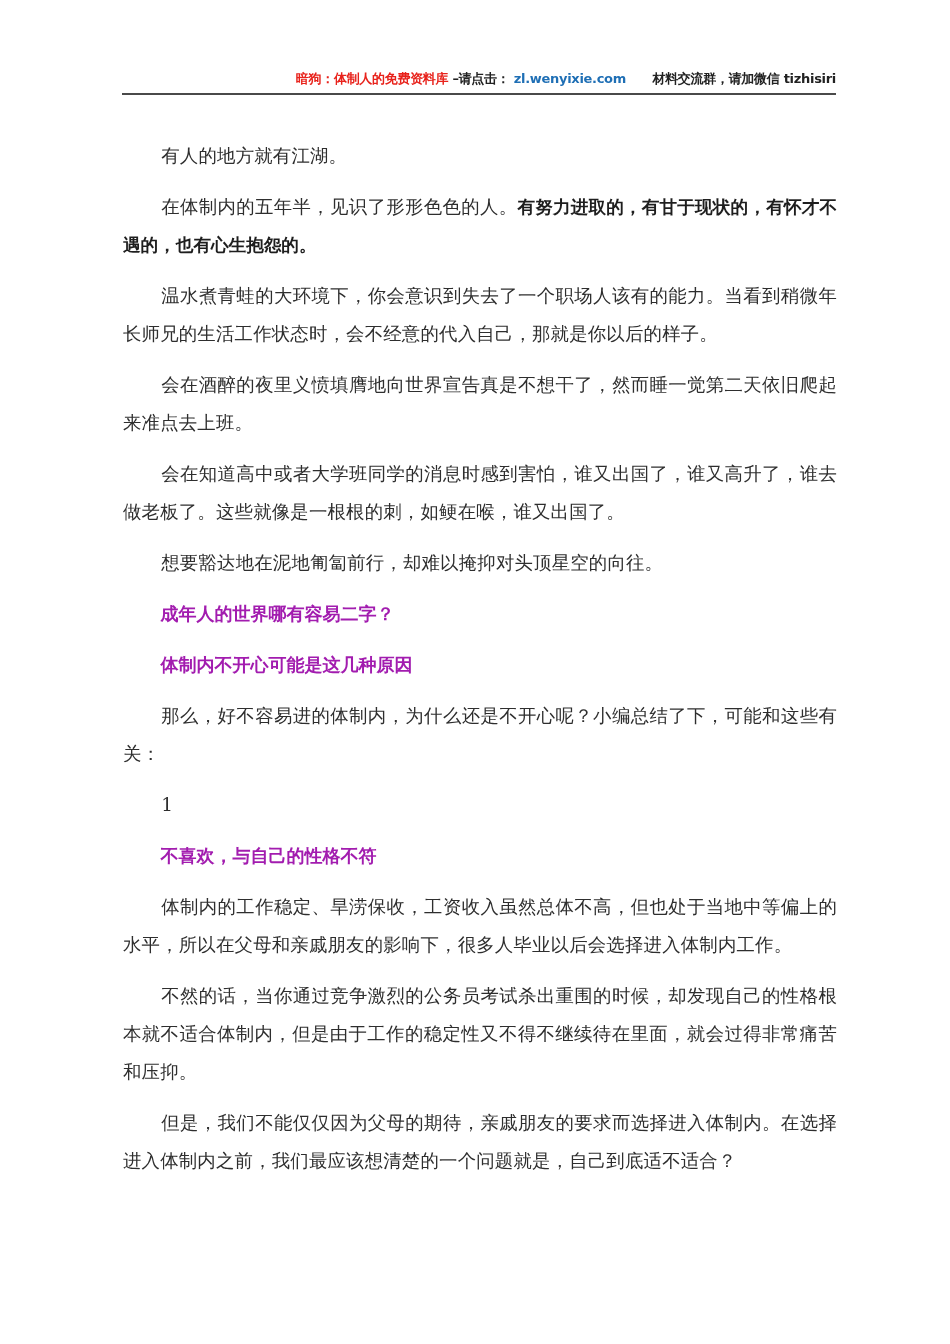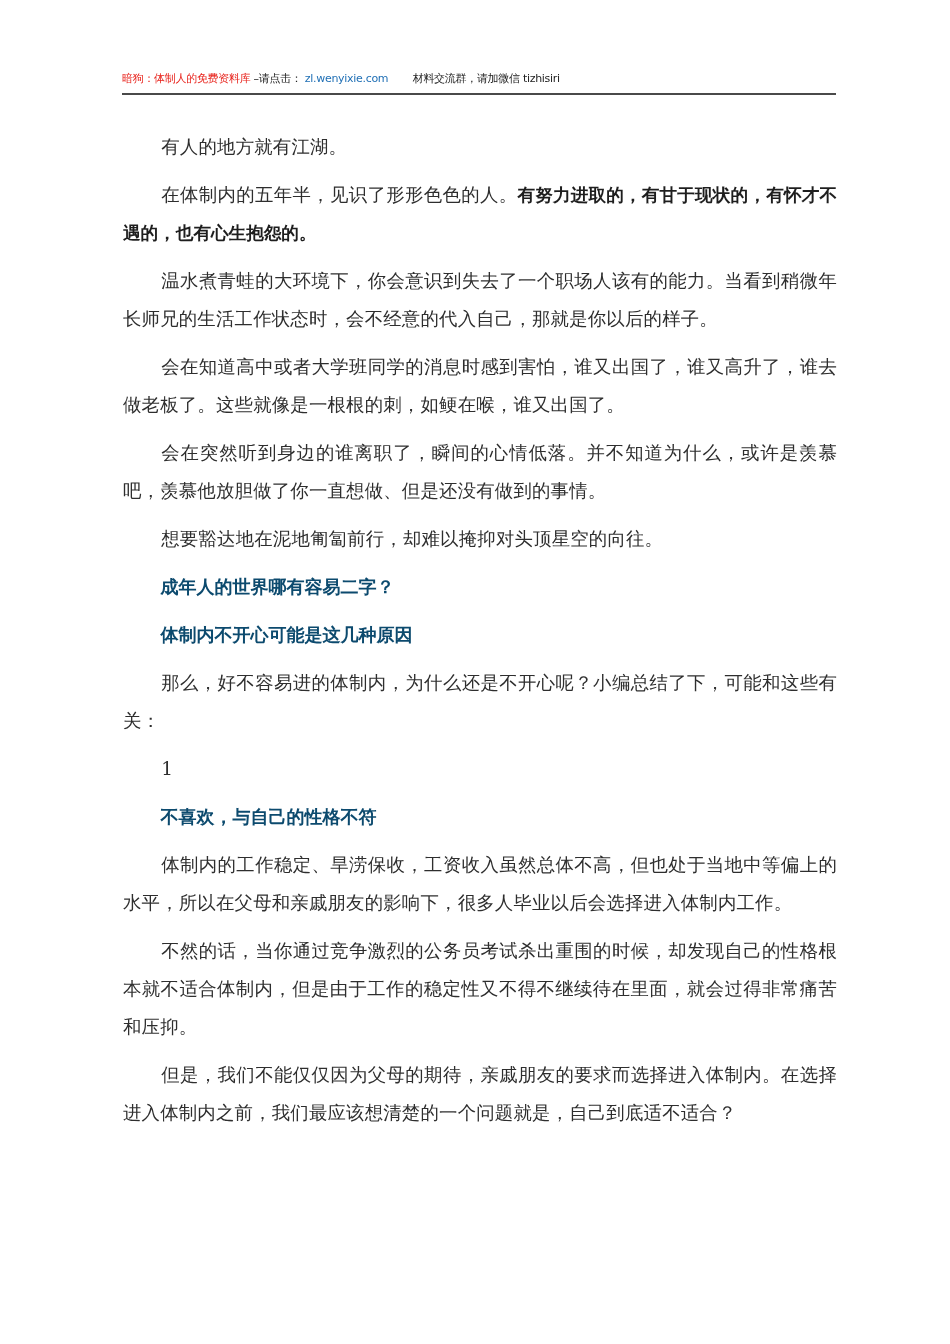--- a/index.html
+++ b/index.html
@@ -14,51 +14,52 @@
       overflow: hidden;
     }
     .page-header {
       position: absolute;
       left: 122px;
       top: 66px;
       width: 714px;
       height: 27px;
       border-bottom: 2px solid #4a4a4a;
       font-family: "DejaVu Sans", "Liberation Sans", sans-serif;
-      font-size: 11px;
+      font-size: 13px;
       line-height: 26px;
       white-space: nowrap;
-      text-align: left;
+      text-align: right;
       letter-spacing: -0.3px;
+      font-weight: bold;
     }
     .hdr-red { color: #e8221b; }
     .hdr-dark { color: #222222; }
     .hdr-link { color: #1f6fb5; text-decoration: none; }
     .hdr-gap { display: inline-block; width: 18px; }
 
     .content {
       position: absolute;
       left: 123px;
       top: 124px;
       width: 714px;
       font-family: "DejaVu Serif", "Liberation Serif", serif;
       font-size: 18.4px;
       line-height: 38px;
       color: #2e2e2e;
     }
     .content p {
-      margin: 4px 0 10px 0;
+      margin: 13px 0 10px 0;
       text-indent: 2.08em;
       text-align: justify;
       letter-spacing: 0.2px;
     }
     .content p.bold-head {
       font-family: "DejaVu Sans", "Liberation Sans", sans-serif;
       font-weight: bold;
-      color: #0c4a6e;
+      color: #a21caf;
       font-size: 18px;
       letter-spacing: 0px;
     }
     .content .strong {
       font-family: "DejaVu Sans", "Liberation Sans", sans-serif;
       font-weight: bold;
       color: #1e1e1e;
       font-size: 17.6px;
       letter-spacing: 0px;
     }
@@ -71,22 +72,22 @@
   <span class="hdr-dark">–请点击：</span>
   <a class="hdr-link">zl.wenyixie.com</a>
   <span class="hdr-gap"></span>
   <span class="hdr-dark">材料交流群，请加微信 tizhisiri</span>
 </div>
 
 <div class="content">
   <p>有人的地方就有江湖。</p>
   <p><span>在体制内的五年半，见识了形形色色的人。</span><span class="strong">有努力进取的，有甘于现状的，有怀才不遇的，也有心生抱怨的。</span></p>
   <p>温水煮青蛙的大环境下，你会意识到失去了一个职场人该有的能力。当看到稍微年长师兄的生活工作状态时，会不经意的代入自己，那就是你以后的样子。</p>
+  <p>会在酒醉的夜里义愤填膺地向世界宣告真是不想干了，然而睡一觉第二天依旧爬起来准点去上班。</p>
   <p>会在知道高中或者大学班同学的消息时感到害怕，谁又出国了，谁又高升了，谁去做老板了。这些就像是一根根的刺，如鲠在喉，谁又出国了。</p>
-  <p>会在突然听到身边的谁离职了，瞬间的心情低落。并不知道为什么，或许是羡慕吧，羡慕他放胆做了你一直想做、但是还没有做到的事情。</p>
   <p>想要豁达地在泥地匍匐前行，却难以掩抑对头顶星空的向往。</p>
   <p class="bold-head">成年人的世界哪有容易二字？</p>
   <p class="bold-head">体制内不开心可能是这几种原因</p>
   <p>那么，好不容易进的体制内，为什么还是不开心呢？小编总结了下，可能和这些有关：</p>
   <p>1</p>
   <p class="bold-head">不喜欢，与自己的性格不符</p>
   <p>体制内的工作稳定、旱涝保收，工资收入虽然总体不高，但也处于当地中等偏上的水平，所以在父母和亲戚朋友的影响下，很多人毕业以后会选择进入体制内工作。</p>
   <p>不然的话，当你通过竞争激烈的公务员考试杀出重围的时候，却发现自己的性格根本就不适合体制内，但是由于工作的稳定性又不得不继续待在里面，就会过得非常痛苦和压抑。</p>
   <p>但是，我们不能仅仅因为父母的期待，亲戚朋友的要求而选择进入体制内。在选择进入体制内之前，我们最应该想清楚的一个问题就是，自己到底适不适合？</p>
 </div>

